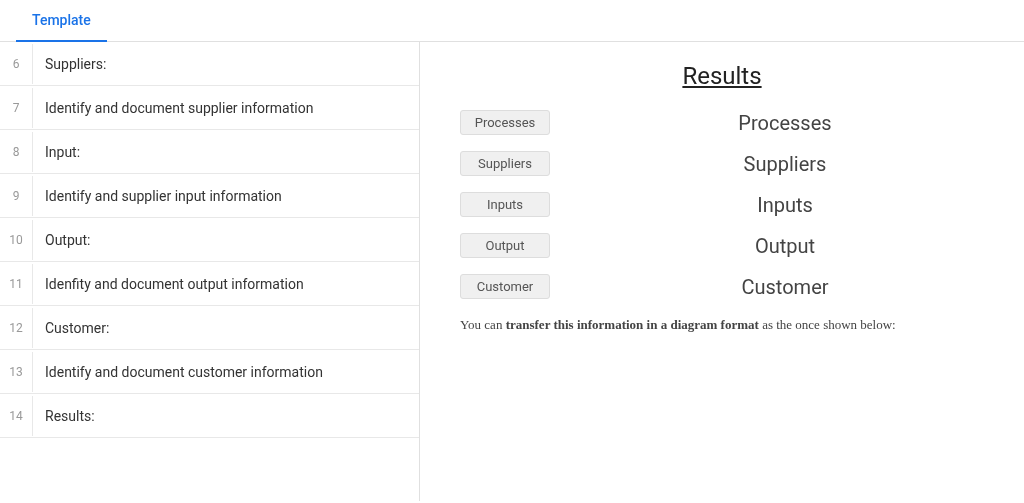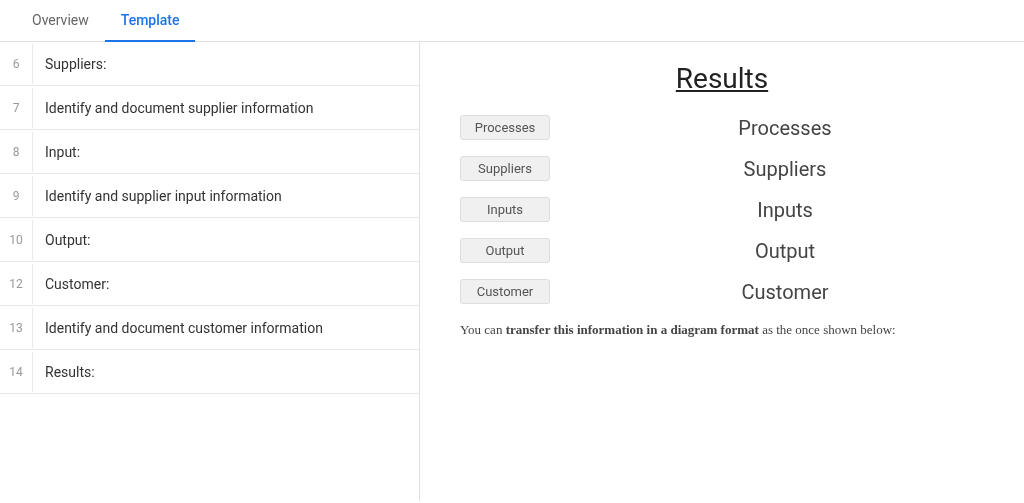--- a/index.html
+++ b/index.html
@@ -77,21 +77,21 @@
 
     
     .right-panel {
       flex: 1;
       overflow-y: auto;
       padding: 20px 40px;
     }
 
     .results-title {
       text-align: center;
-      font-size: 28px;
+      font-size: 24px;
       font-weight: 400;
       text-decoration: underline;
       margin-bottom: 20px;
       color: #222;
     }
 
     .result-pair {
       display: flex;
       align-items: center;
       margin-bottom: 16px;
@@ -126,21 +126,20 @@
     }
 
     .transfer-text strong {
       font-weight: 700;
     }
   </style>
 </head>
 <body>
 
 <div class="tabs">
-  <div class="tab">Overview</div>
   <div class="tab active">Template</div>
 </div>
 
 <div class="main-layout">
 
   <div class="left-panel">
 
   <div class="table-row">
         <div class="row-number">6</div>
         <div class="row-content bold">Suppliers:</div>
@@ -153,20 +152,24 @@
         <div class="row-number">8</div>
         <div class="row-content bold">Input:</div>
       </div>
       <div class="table-row">
         <div class="row-number">9</div>
         <div class="row-content">Identify and supplier input information</div>
       </div>
       <div class="table-row">
         <div class="row-number">10</div>
         <div class="row-content bold">Output:</div>
+      </div>
+      <div class="table-row">
+        <div class="row-number">11</div>
+        <div class="row-content">Idenfity and document output information</div>
       </div>
       <div class="table-row">
         <div class="row-number">12</div>
         <div class="row-content bold">Customer:</div>
       </div>
       <div class="table-row">
         <div class="row-number">13</div>
         <div class="row-content">Identify and document customer information</div>
       </div>
       <div class="table-row">

